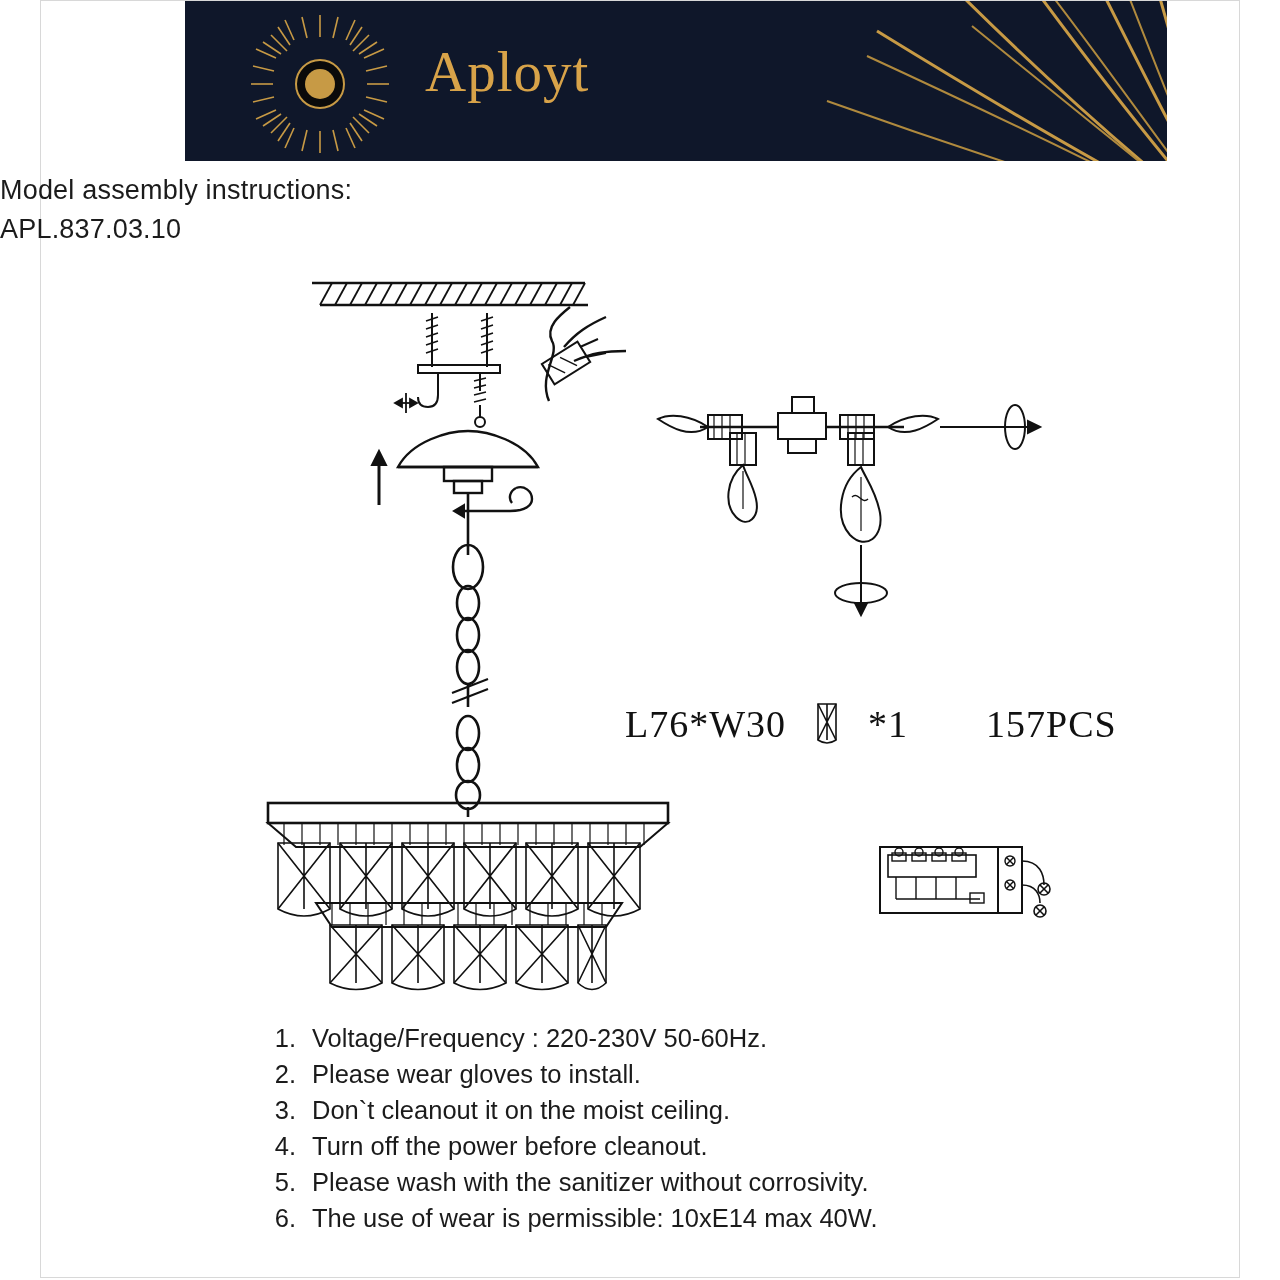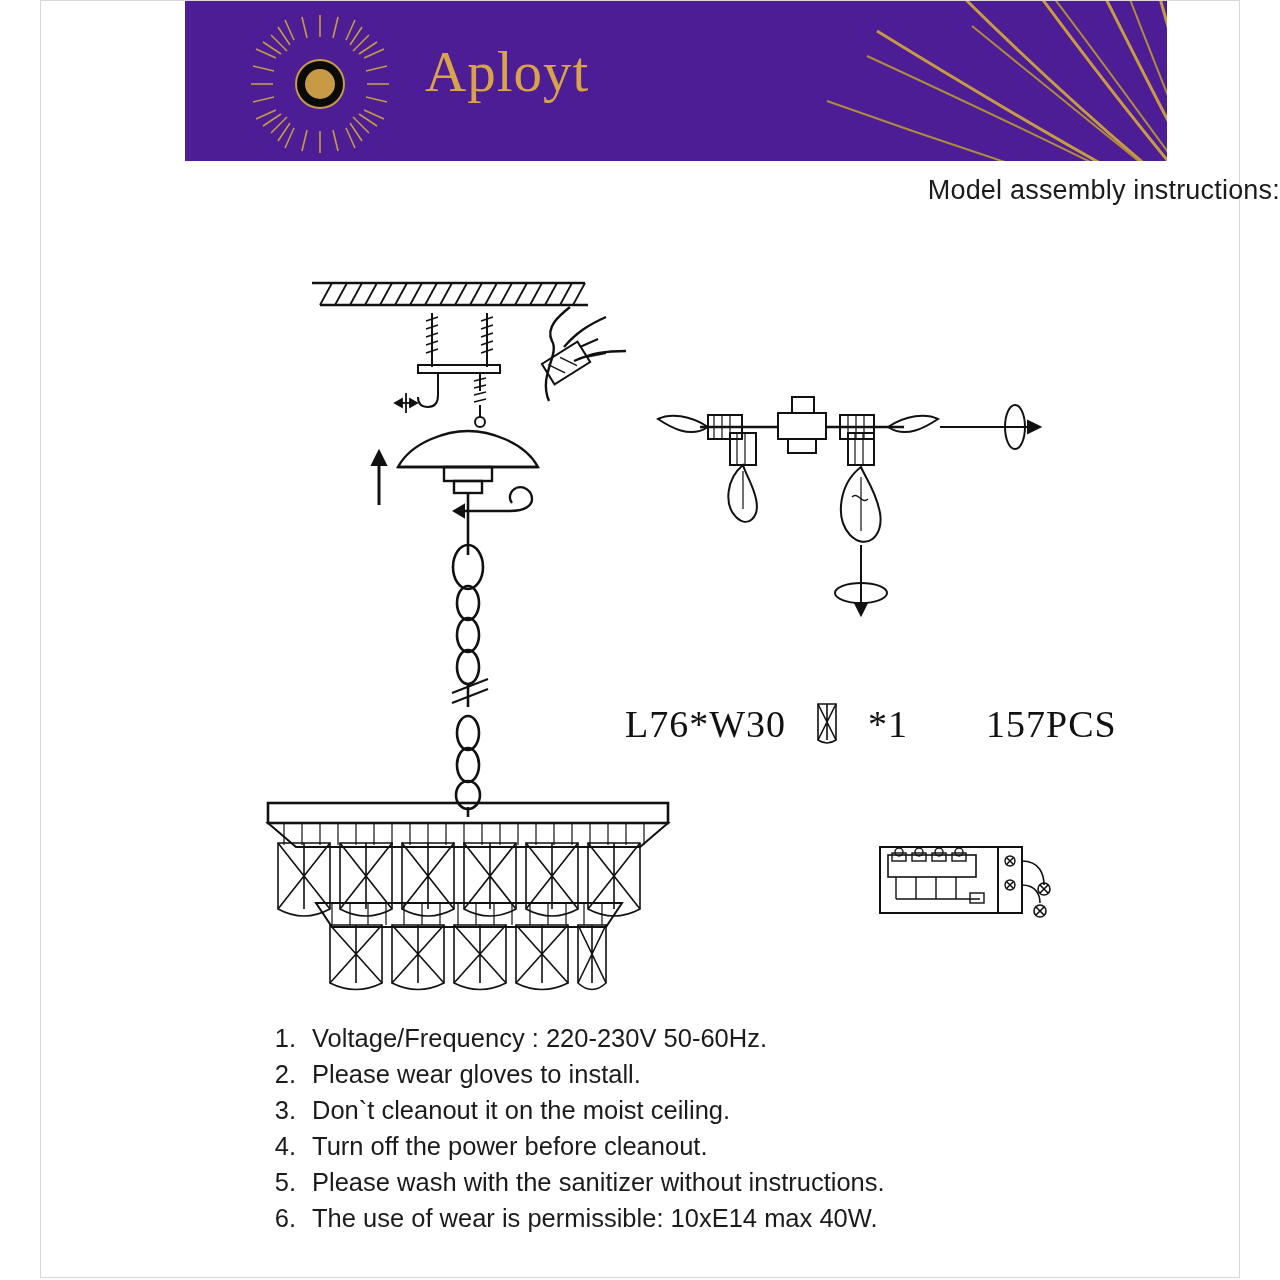--- a/index.html
+++ b/index.html
@@ -31,21 +31,21 @@
     box-sizing: border-box;
   }
 
   
   .banner {
     position: absolute;
     left: 185px;
     top: 1px;
     width: 982px;
     height: 160px;
-    background: #4c1d95;
+    background: #0f172a;
     overflow: hidden;
     text-align: center;
   }
   .banner-rays {
     position: absolute;
     right: -60px;
     top: -150px;
     width: 520px;
     height: 380px;
   }
@@ -65,21 +65,21 @@
     letter-spacing: 1px;
     color: #d8a349;
   }
 
   
   .title-block {
     position: absolute;
     left: 0;
     top: 175px;
     width: 1280px;
-    text-align: right;
+    text-align: left;
   }
   .title-line1 {
     font-size: 27px;
     color: #1b1b1b;
     letter-spacing: 0.2px;
   }
   .title-line2 {
     font-size: 27px;
     color: #1b1b1b;
     margin-top: 8px;
@@ -198,20 +198,21 @@
       </g>
       <circle cx="75" cy="75" r="24" fill="#0a0a0a" stroke="#c79a45" stroke-width="2"></circle>
       <circle cx="75" cy="75" r="15" fill="#c79a45"></circle>
     </svg>
 
     <div class="brand">Aployt</div>
   </div>
 
   <div class="title-block">
     <div class="title-line1">Model assembly instructions:</div>
+    <div class="title-line2">APL.837.03.10</div>
   </div>
 
   <div class="diagram">
     <svg width="1200" height="760" viewBox="0 0 1200 760">
       <g stroke="#111" fill="none" stroke-width="2">
 
         <g>
           <line x1="280" y1="50" x2="548" y2="50" stroke-width="2.4"></line>
           <line x1="272" y1="28" x2="545" y2="28" stroke-width="2.4"></line>
           <g stroke-width="1.8">
@@ -533,20 +534,20 @@
     <div class="note">
       <span class="note-num">3.</span>
       <span class="note-text">Don`t cleanout it on the moist ceiling.</span>
     </div>
     <div class="note">
       <span class="note-num">4.</span>
       <span class="note-text">Turn off the power before cleanout.</span>
     </div>
     <div class="note">
       <span class="note-num">5.</span>
-      <span class="note-text">Please wash with the sanitizer without instructions.</span>
+      <span class="note-text">Please wash with the sanitizer without corrosivity.</span>
     </div>
     <div class="note">
       <span class="note-num">6.</span>
       <span class="note-text">The use of wear is permissible: 10xE14 max 40W.</span>
     </div>
   </div>
 </div>
 
 </body></html>

